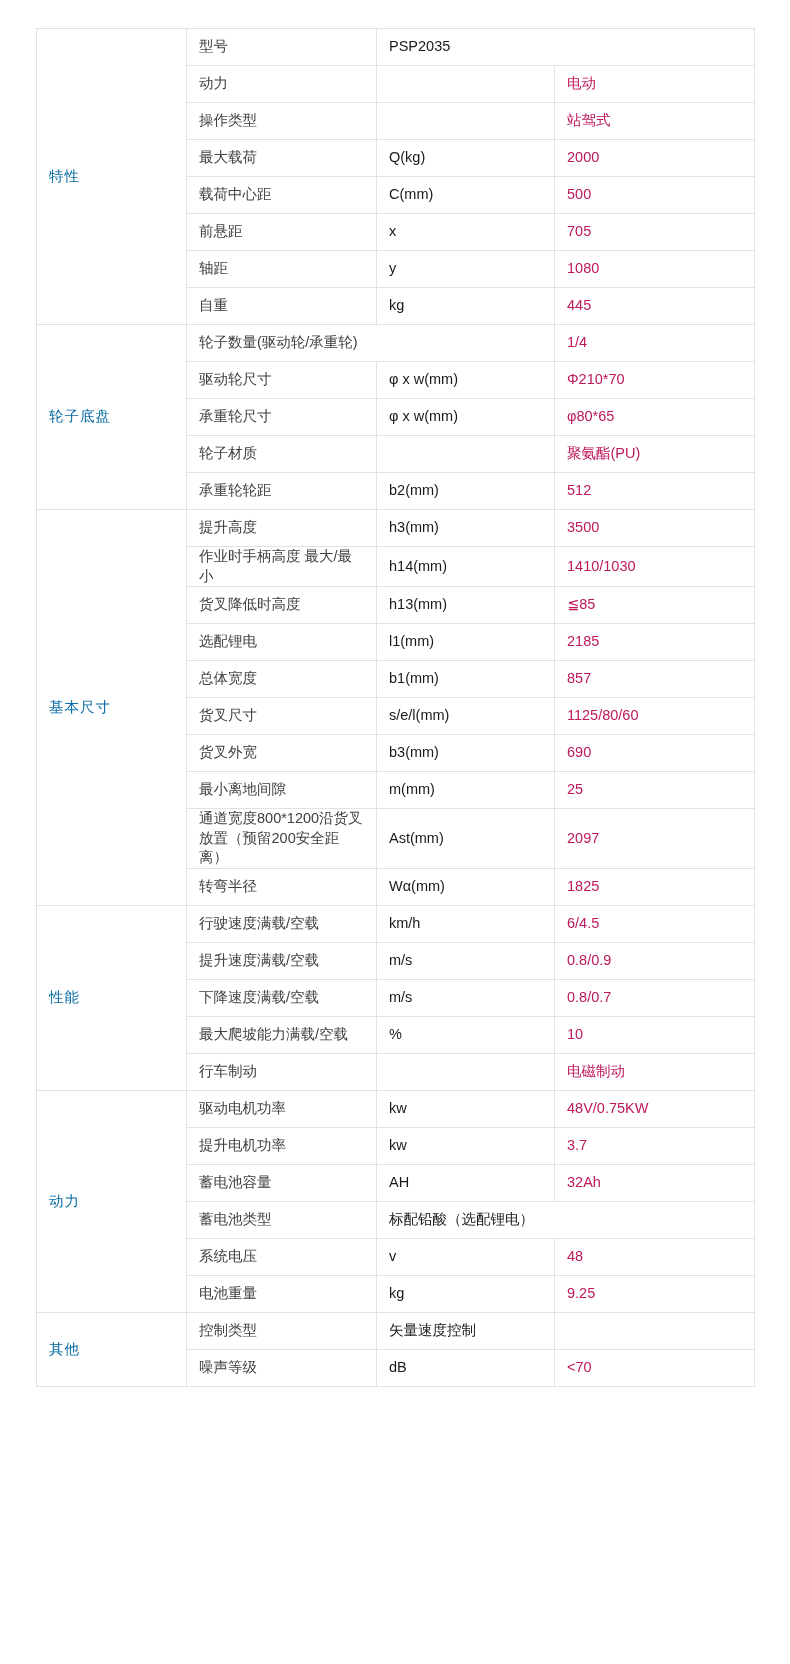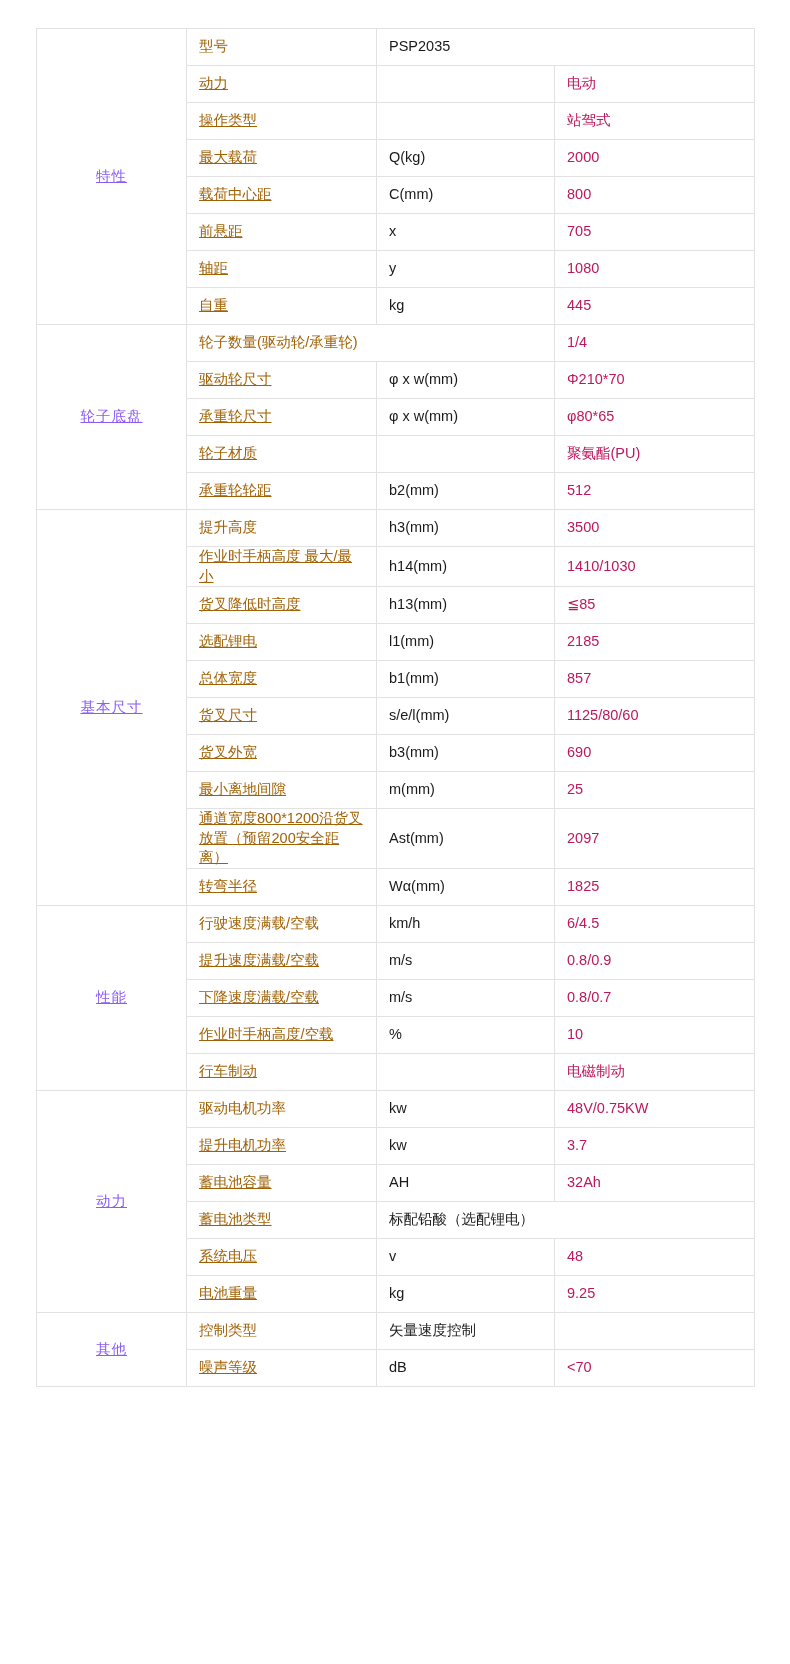--- a/index.html
+++ b/index.html
@@ -37,49 +37,48 @@
     background: #fff;
     word-break: break-word;
   }
   
   col.c-group { width: 150px; }
   col.c-name  { width: 190px; }
   col.c-sym   { width: 178px; }
   col.c-val   { width: 200px; }
 
   td.group {
-    text-align: center;
     font-size: 19px;
     letter-spacing: 1px;
-    color: #8b5cf6;
+    color: #0369a1;
     border-left: 1px solid #e2e2e2;
   }
   td.name {
     text-align: left;
-    color: #a16207;
+    color: #404040;
   }
   td.sym {
     text-align: left;
     color: #1a1a1a;
   }
   td.val {
     text-align: left;
     color: #be185d;
   }
   td.small {
     font-size: 12px;
   }
   td.tall {
     height: 96px;
   }
   td.multi {
     line-height: 1.55;
   }
   
-  table.spec tr td:first-child { border-left: 1px solid #e2e2e2; text-decoration: underline; }
+  table.spec tr td:first-child { border-left: 1px solid #e2e2e2; }
   table.spec tr td:last-child { border-right: 1px solid #e2e2e2; margin-left: 39px; }
 </style>
 </head>
 <body>
 
 <div class="sheet">
   <table class="spec">
     <colgroup>
       <col class="c-group">
       <col class="c-name">
@@ -103,21 +102,21 @@
           <td class="val">站驾式</td>
         </tr>
         <tr>
           <td class="name">最大载荷</td>
           <td class="sym">Q(kg)</td>
           <td class="val">2000</td>
         </tr>
         <tr>
           <td class="name">载荷中心距</td>
           <td class="sym">C(mm)</td>
-          <td class="val">800</td>
+          <td class="val">500</td>
         </tr>
         <tr>
           <td class="name">前悬距</td>
           <td class="sym">x</td>
           <td class="val">705</td>
         </tr>
         <tr>
           <td class="name">轴距</td>
           <td class="sym">y</td>
           <td class="val">1080</td>
@@ -213,21 +212,21 @@
           <td class="name">提升速度满载/空载</td>
           <td class="sym">m/s</td>
           <td class="val">0.8/0.9</td>
         </tr>
         <tr>
           <td class="name">下降速度满载/空载</td>
           <td class="sym">m/s</td>
           <td class="val">0.8/0.7</td>
         </tr>
         <tr>
-          <td class="name">作业时手柄高度/空载</td>
+          <td class="name">最大爬坡能力满载/空载</td>
           <td class="sym">%</td>
           <td class="val">10</td>
         </tr>
         <tr>
           <td class="name">行车制动</td>
           <td class="sym"></td>
           <td class="val">电磁制动</td>
         </tr>
         <tr>
           <td class="group" rowspan="6">动力</td>

